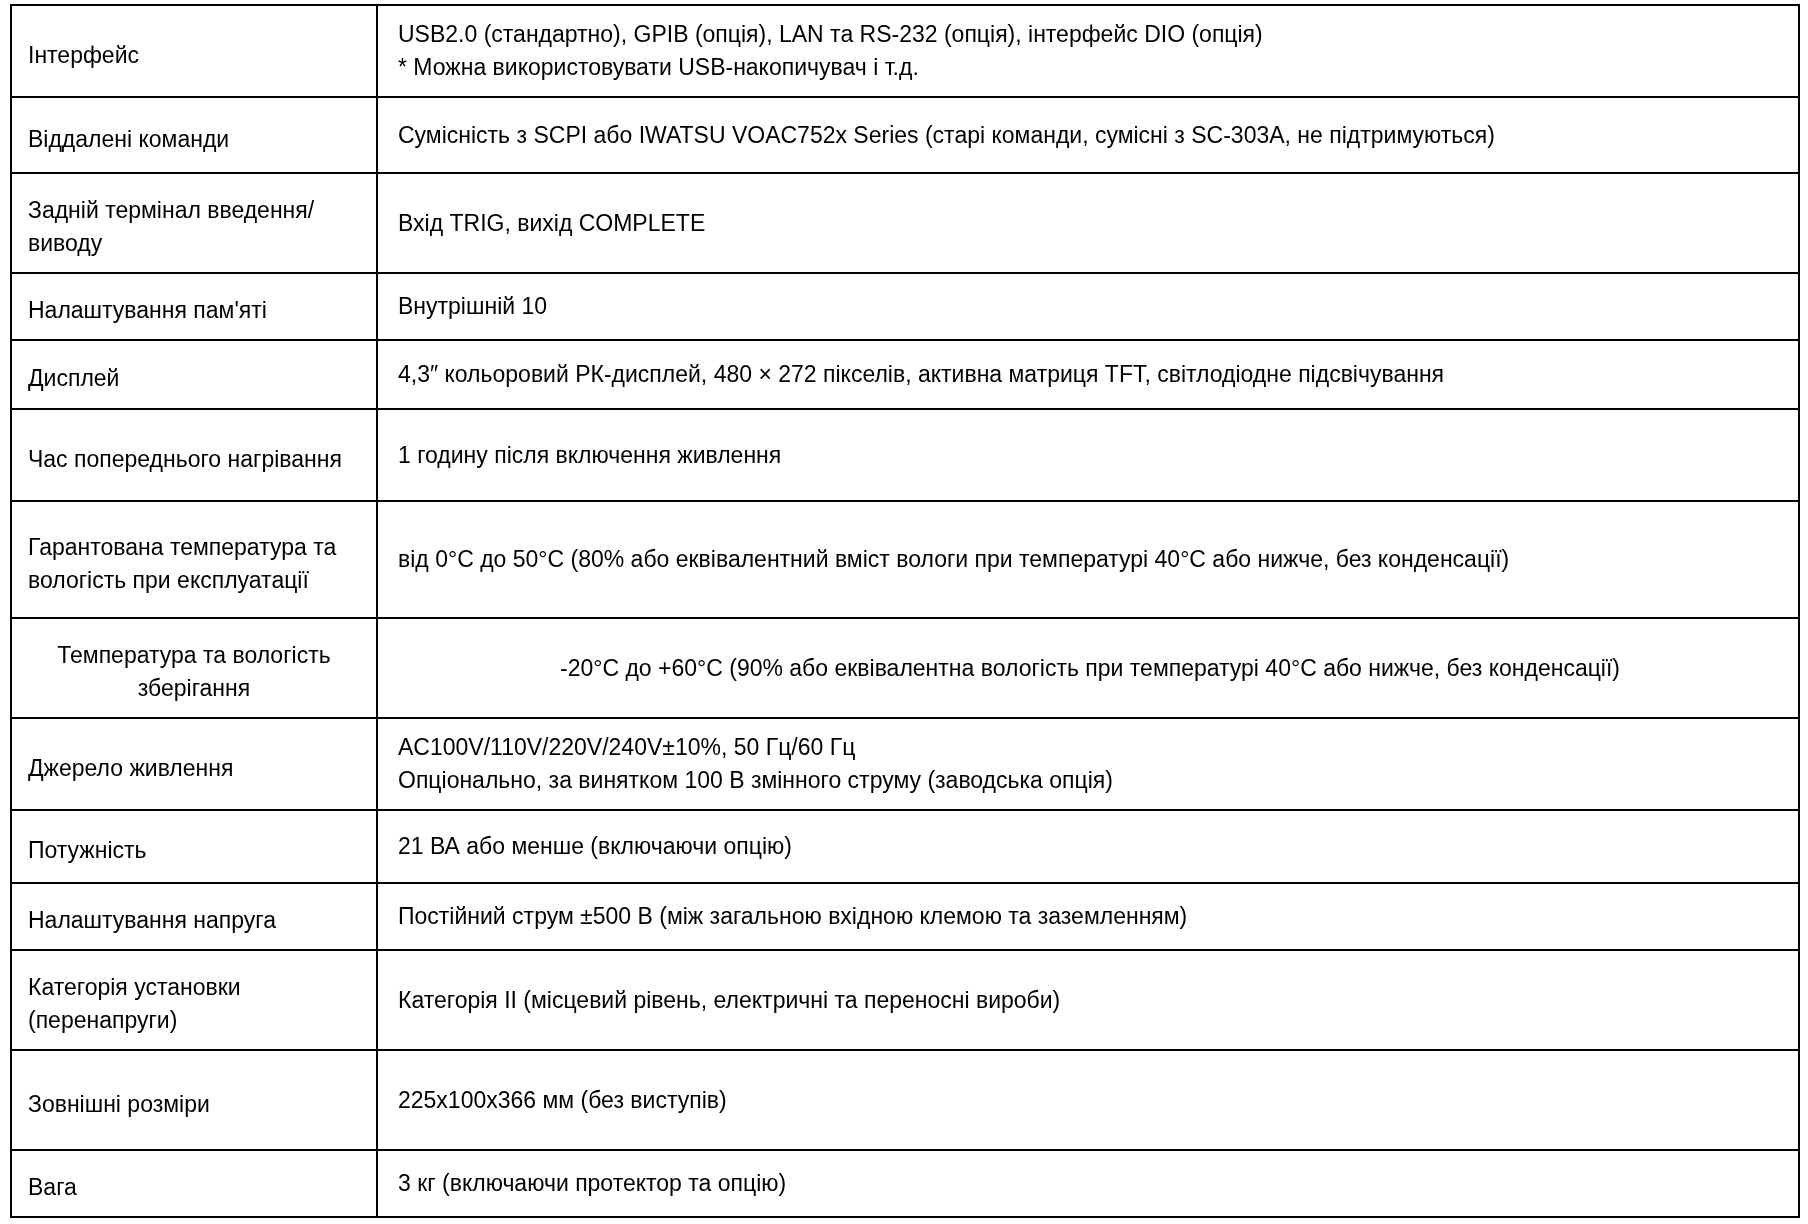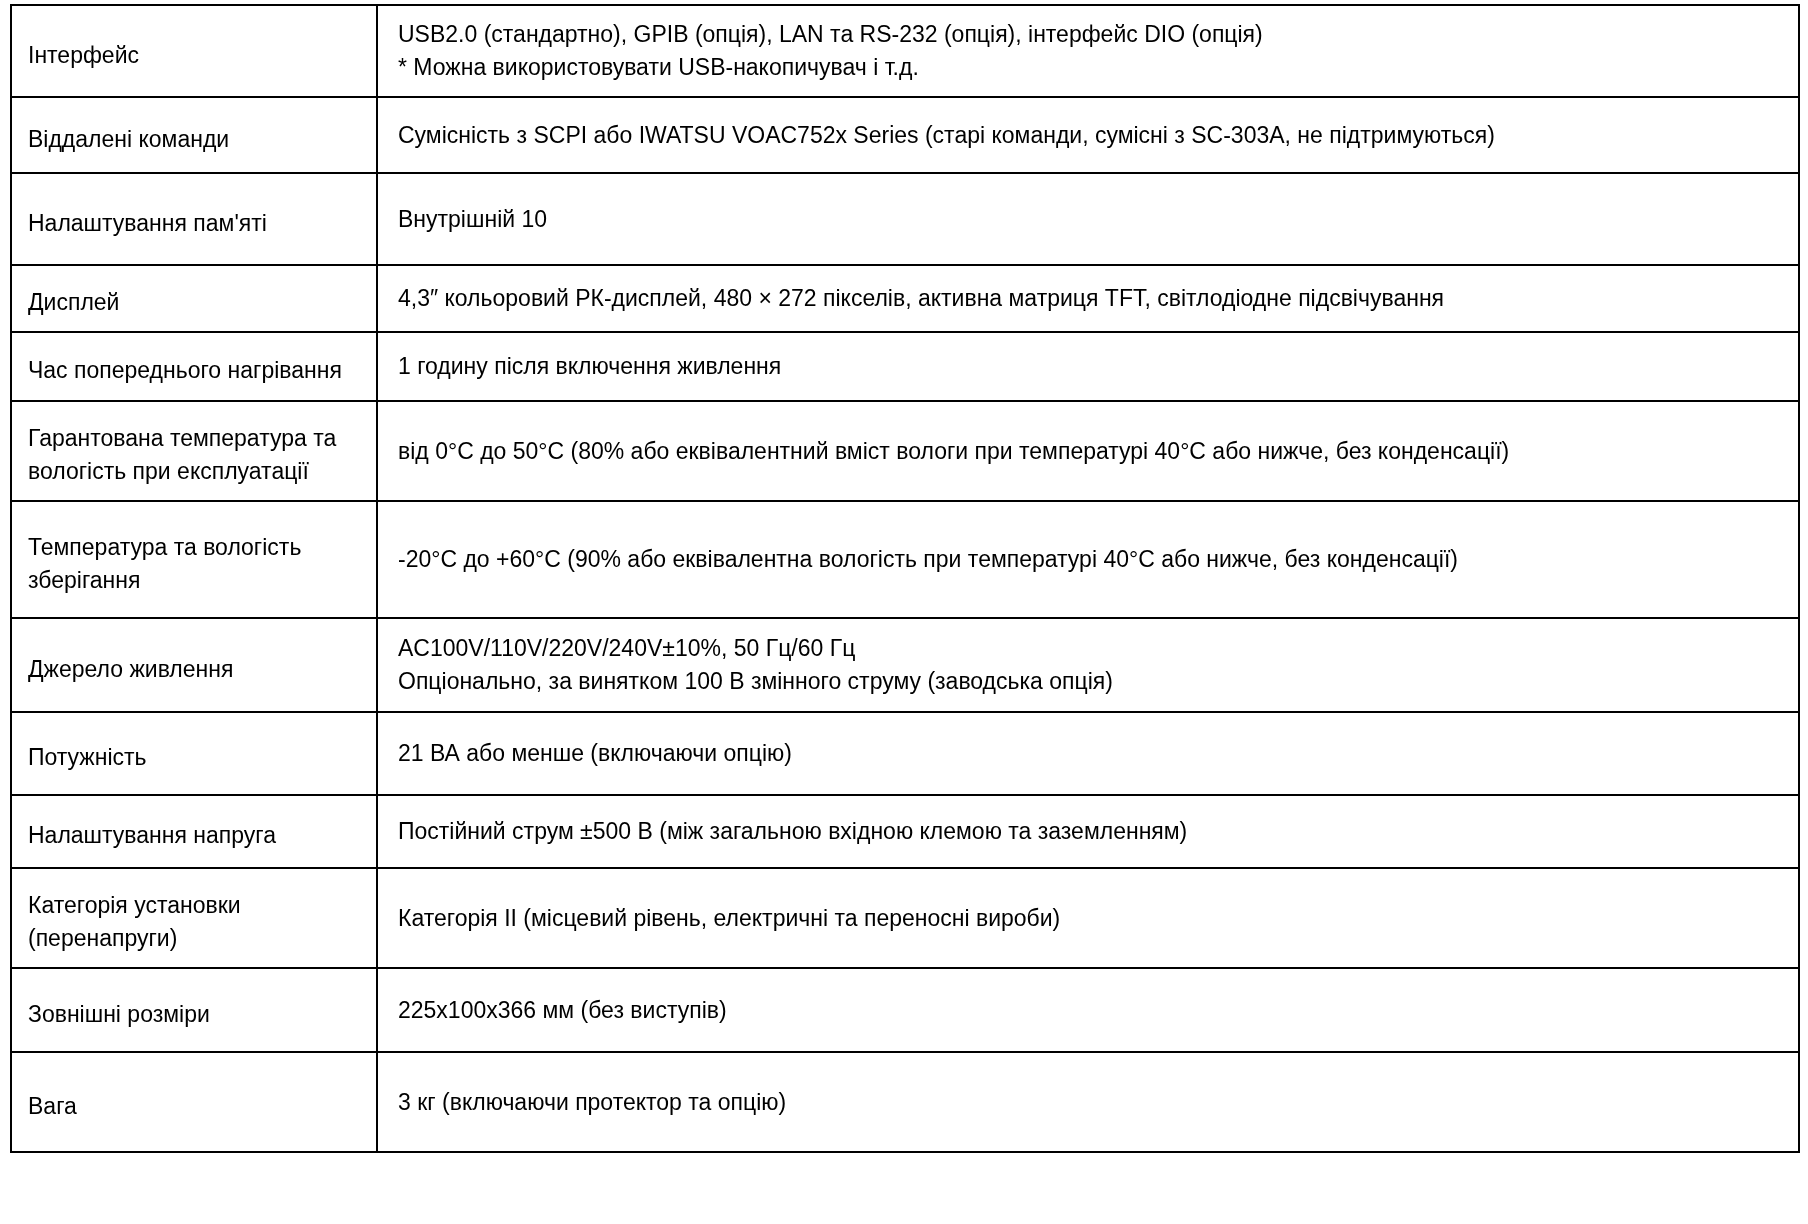--- a/index.html
+++ b/index.html
@@ -32,23 +32,23 @@
   }
   .value-cell {
     padding: 12px 16px 12px 20px;
   }
   
   .spec-table tr:nth-child(1)  { height: 91px; }
   .spec-table tr:nth-child(2)  { height: 76px; }
   .spec-table tr:nth-child(3)  { height: 92px; }
   .spec-table tr:nth-child(4)  { height: 62px; }
   .spec-table tr:nth-child(5)  { height: 69px; }
-  .spec-table tr:nth-child(6)  { height: 70px; }
+  .spec-table tr:nth-child(6)  { height: 92px; }
   .spec-table tr:nth-child(7)  { height: 117px; }
-  .spec-table tr:nth-child(8)  { height: 94px; }
+  .spec-table tr:nth-child(8)  { height: 94px; text-align: center; }
   .spec-table tr:nth-child(9)  { height: 83px; margin-top: 28px; }
   .spec-table tr:nth-child(10) { height: 73px; }
   .spec-table tr:nth-child(11) { height: 64px; }
   .spec-table tr:nth-child(12) { height: 84px; }
   .spec-table tr:nth-child(13) { height: 100px; }
   .spec-table tr:nth-child(14) { height: 63px; }
   .spec-table tr:nth-child(15) { height: 65px; }
 </style>
 </head>
 <body>
@@ -59,20 +59,26 @@
         <td class="label-cell">Інтерфейс</td>
         <td class="value-cell">
           <div>USB2.0 (стандартно), GPIB (опція), LAN та RS-232 (опція), інтерфейс DIO (опція)</div>
           <div>* Можна використовувати USB-накопичувач і т.д.</div>
         </td>
       </tr>
       <tr>
         <td class="label-cell">Віддалені команди</td>
         <td class="value-cell">
           <div>Сумісність з SCPI або IWATSU VOAC752x Series (старі команди, сумісні з SC-303A, не підтримуються)</div>
+        </td>
+      </tr>
+      <tr>
+        <td class="label-cell">Задній термінал введення/виводу</td>
+        <td class="value-cell">
+          <div>Вхід TRIG, вихід COMPLETE</div>
         </td>
       </tr>
       <tr>
         <td class="label-cell">Налаштування пам'яті</td>
         <td class="value-cell">
           <div>Внутрішній 10</div>
         </td>
       </tr>
       <tr>
         <td class="label-cell">Дисплей</td>

